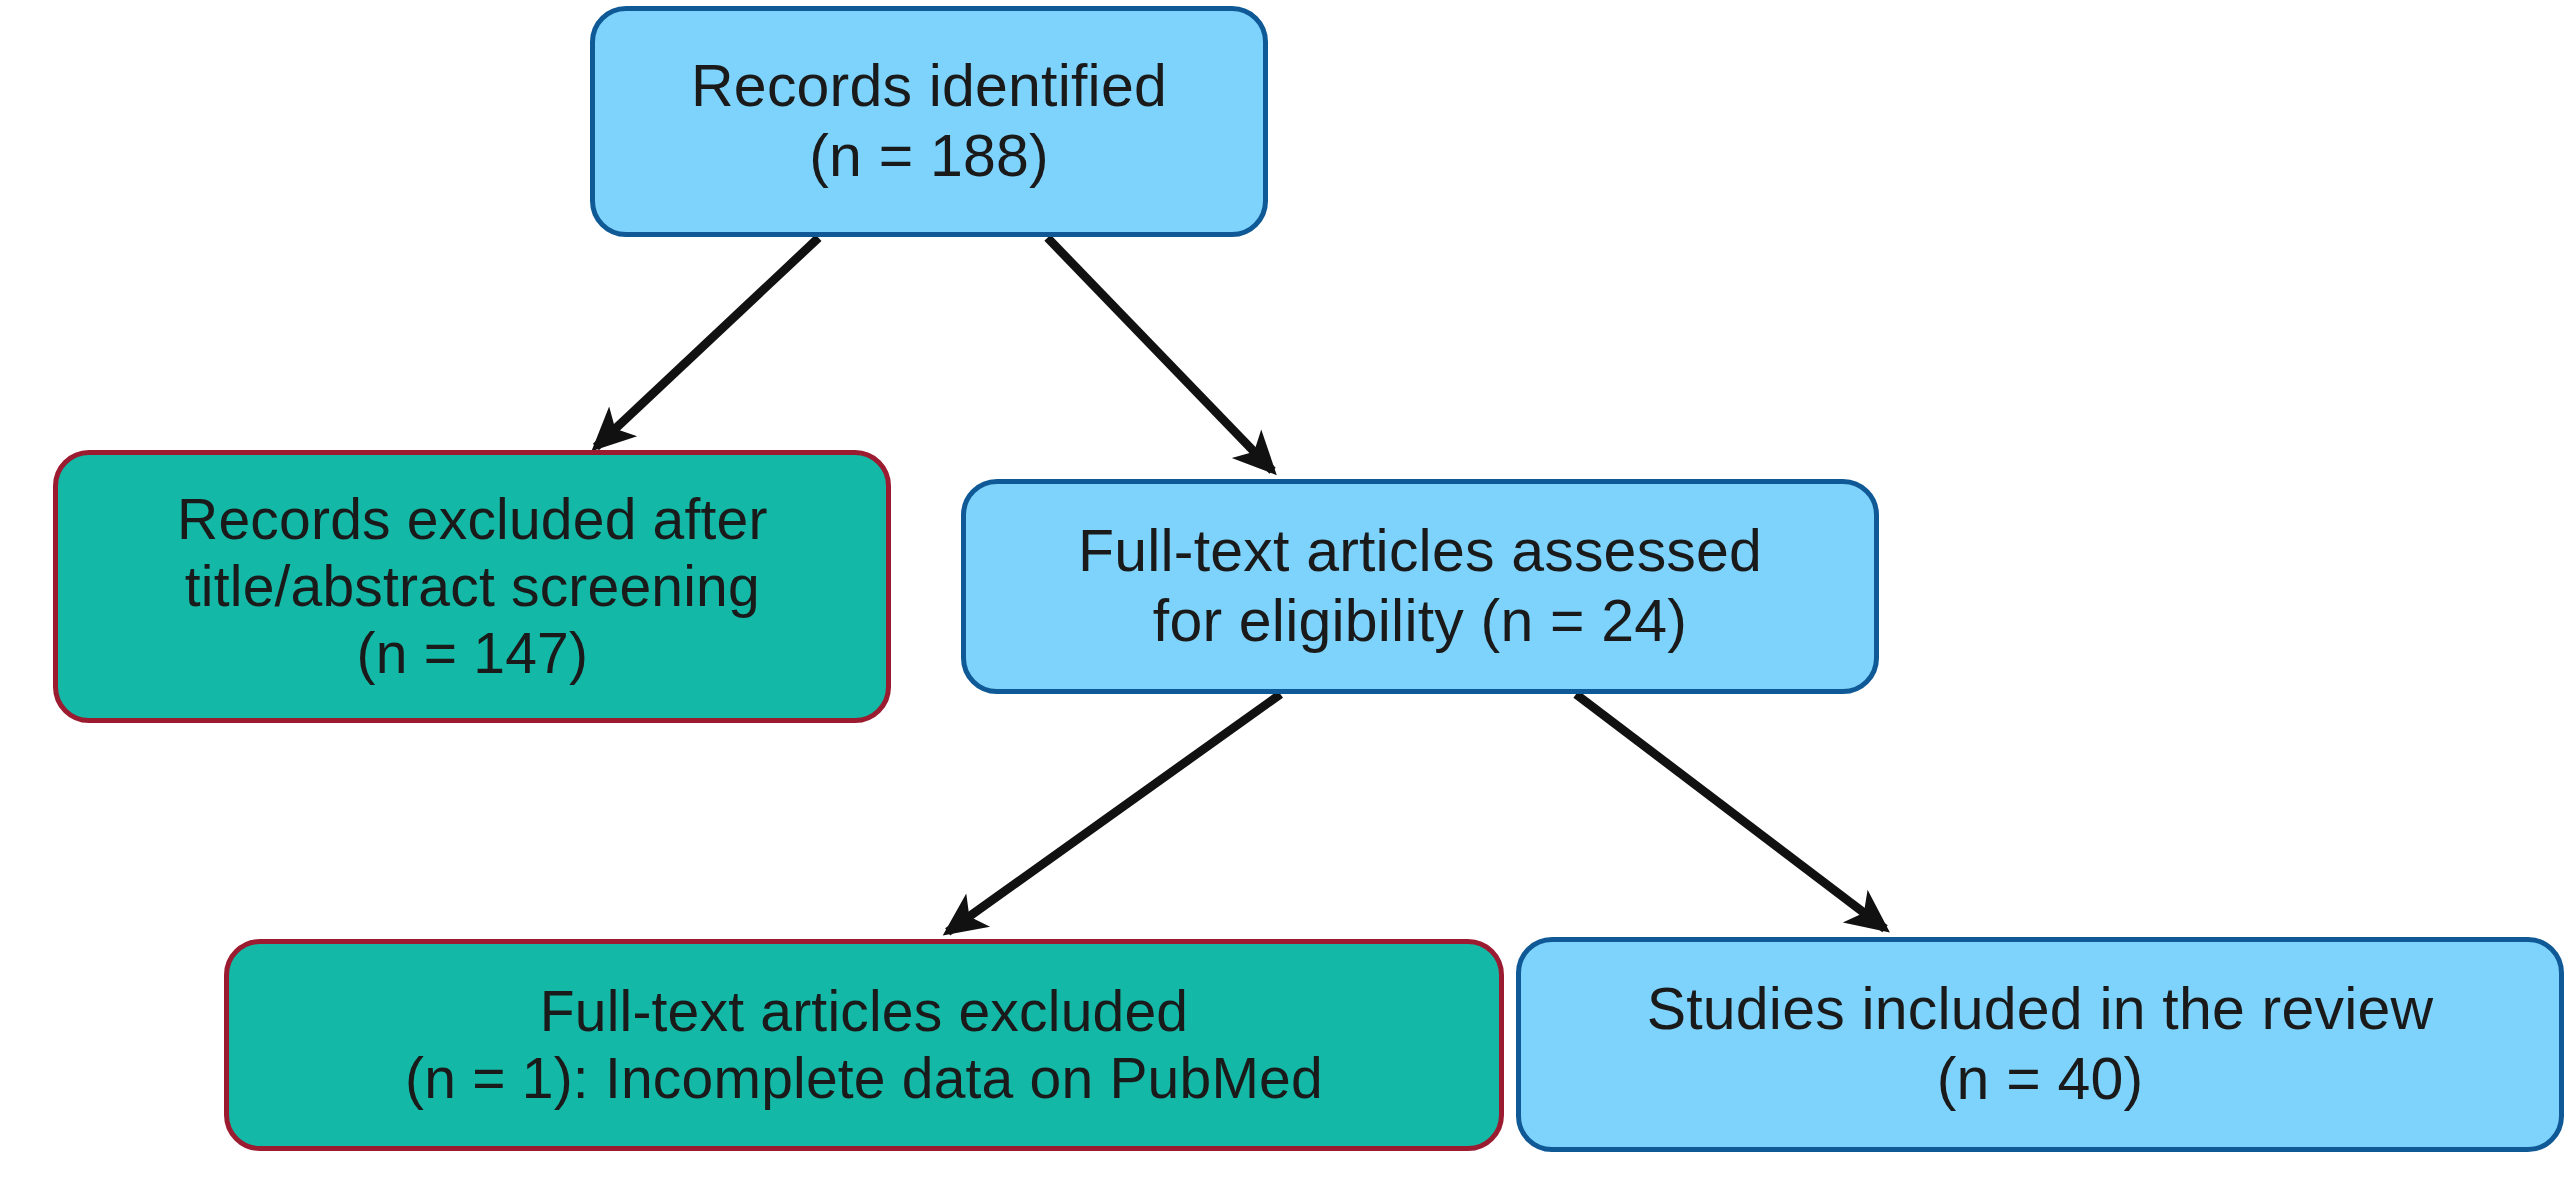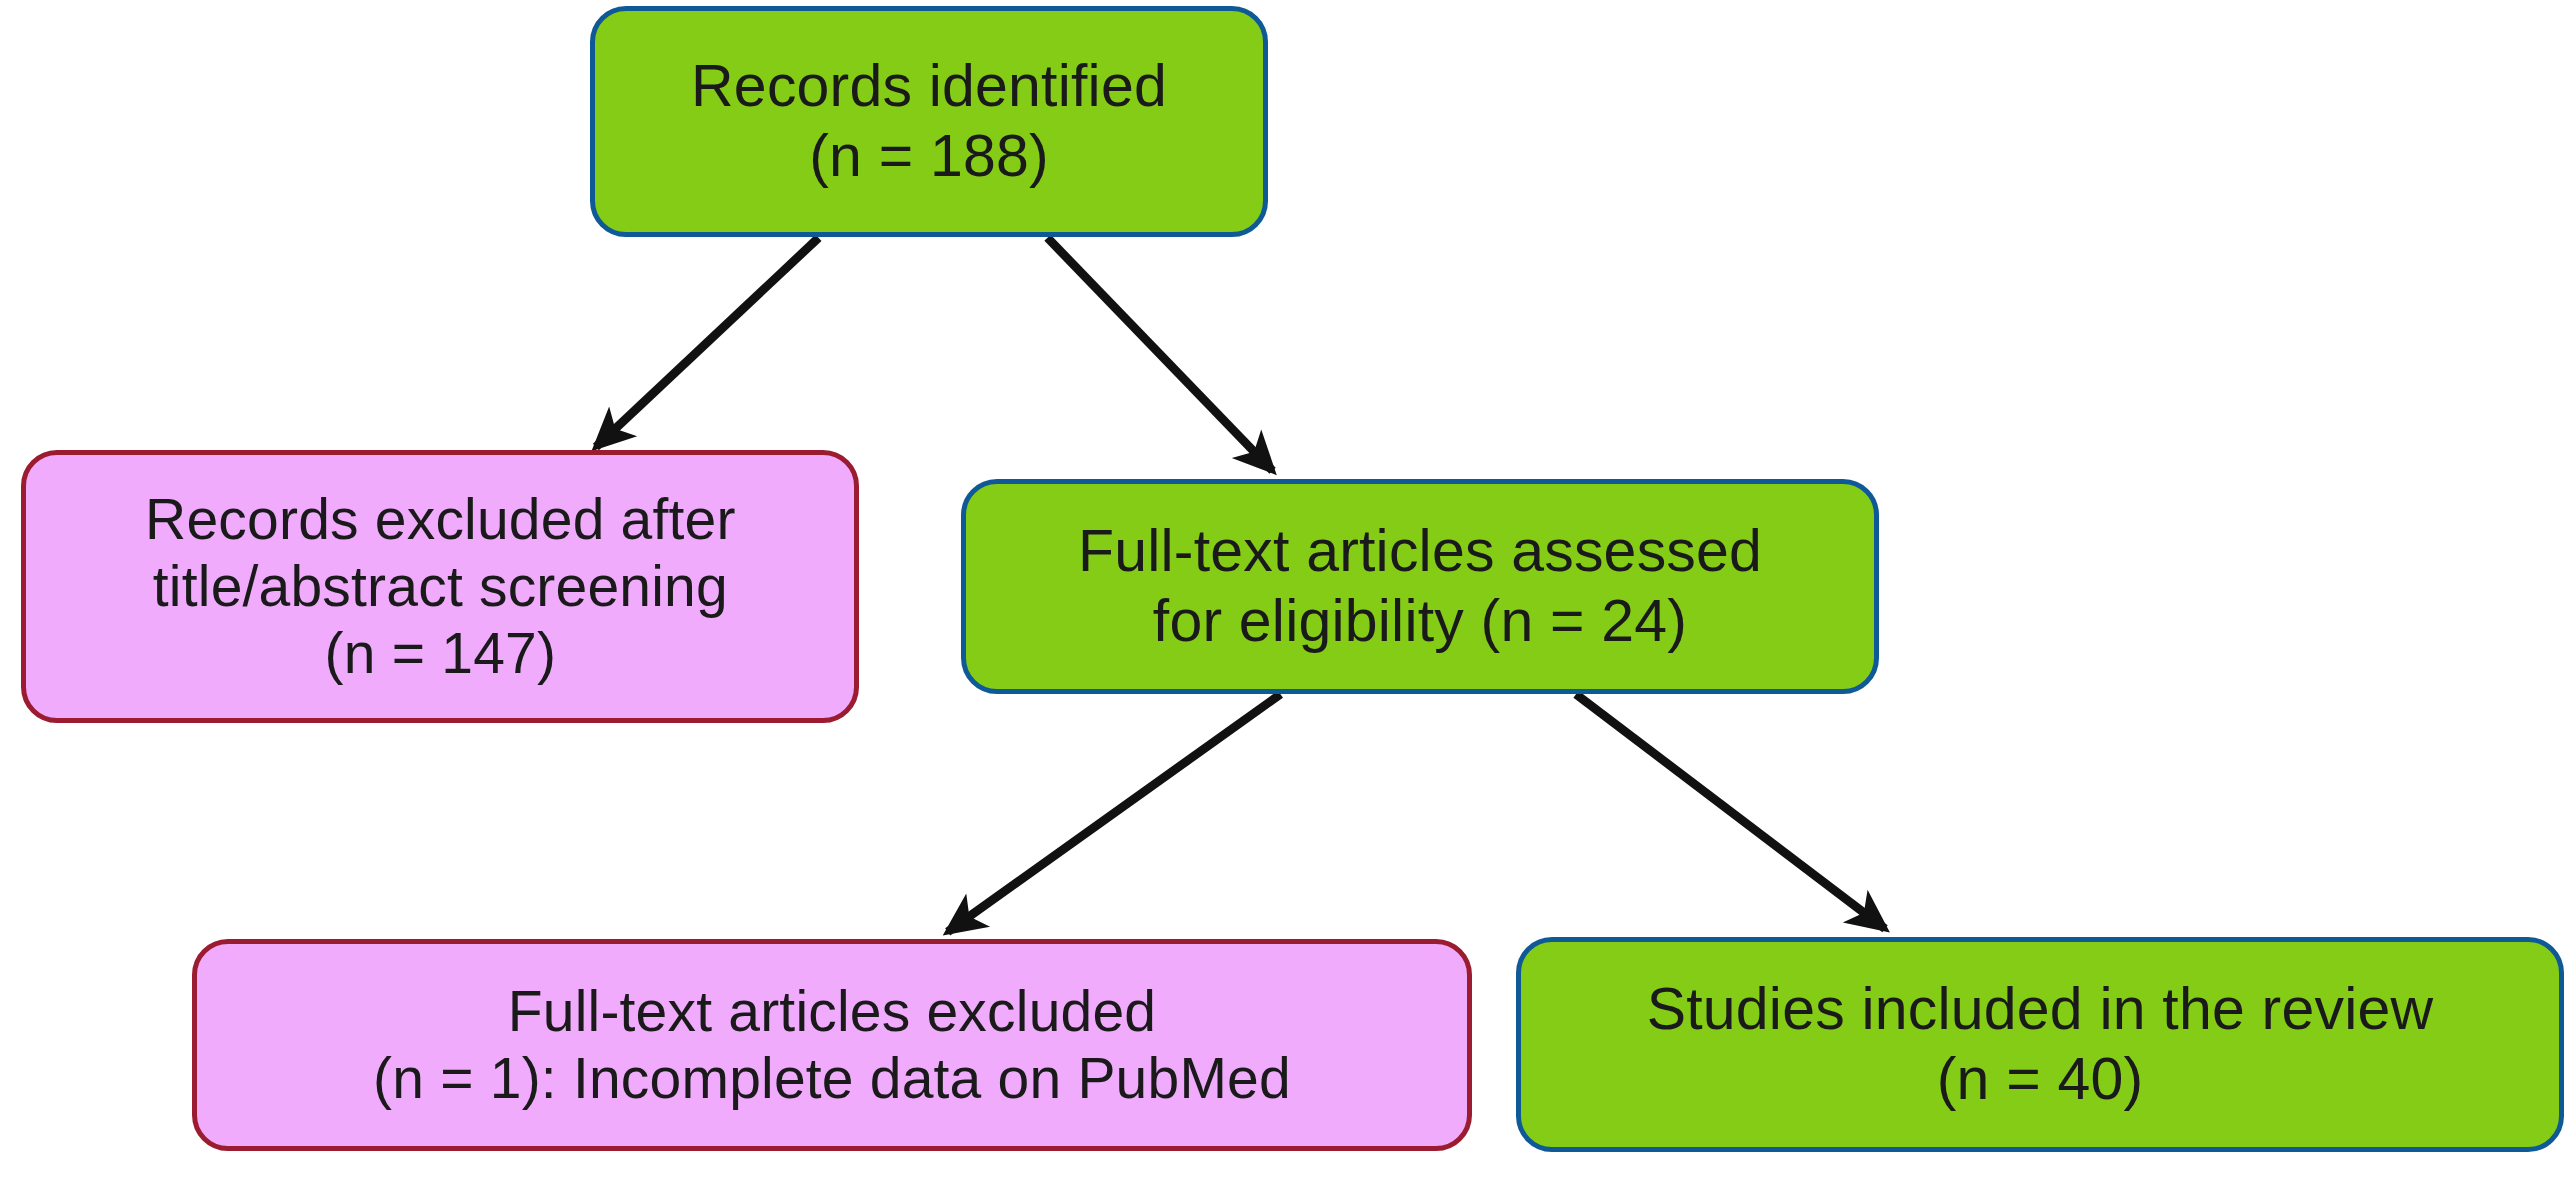--- a/index.html
+++ b/index.html
@@ -35,28 +35,29 @@
     text-align: center;
     border-radius: 36px;
     border-style: solid;
     color: #1a1a1a;
     line-height: 1.18;
     letter-spacing: 0.2px;
     white-space: pre-line;
     padding: 3.2px 11px;
   }
   .node-blue {
-    background: #84cc16;
+    background: #7dd3fc;
     border-color: #0f5a96;
     border-width: 5.5px;
   }
   .node-pink {
-    background: #f0abfc;
+    background: #14b8a6;
     border-color: #9b1b30;
     border-width: 5.5px;
+    margin-left: 32px;
   }
   .node-label {
     display: block;
     white-space: pre-line;
   }
 
   
   #node-identified   { left: 590px;  top: 6.3px;    width: 678px;  height: 231px; font-size: 59px; }
   #node-excluded-ta  { left: 21.4px;   top: 450px;  width: 838px; height: 273px; font-size: 57px; }
   #node-fulltext     { left: 961px; top: 479px;  width: 918px; height: 215px; font-size: 59px; }

